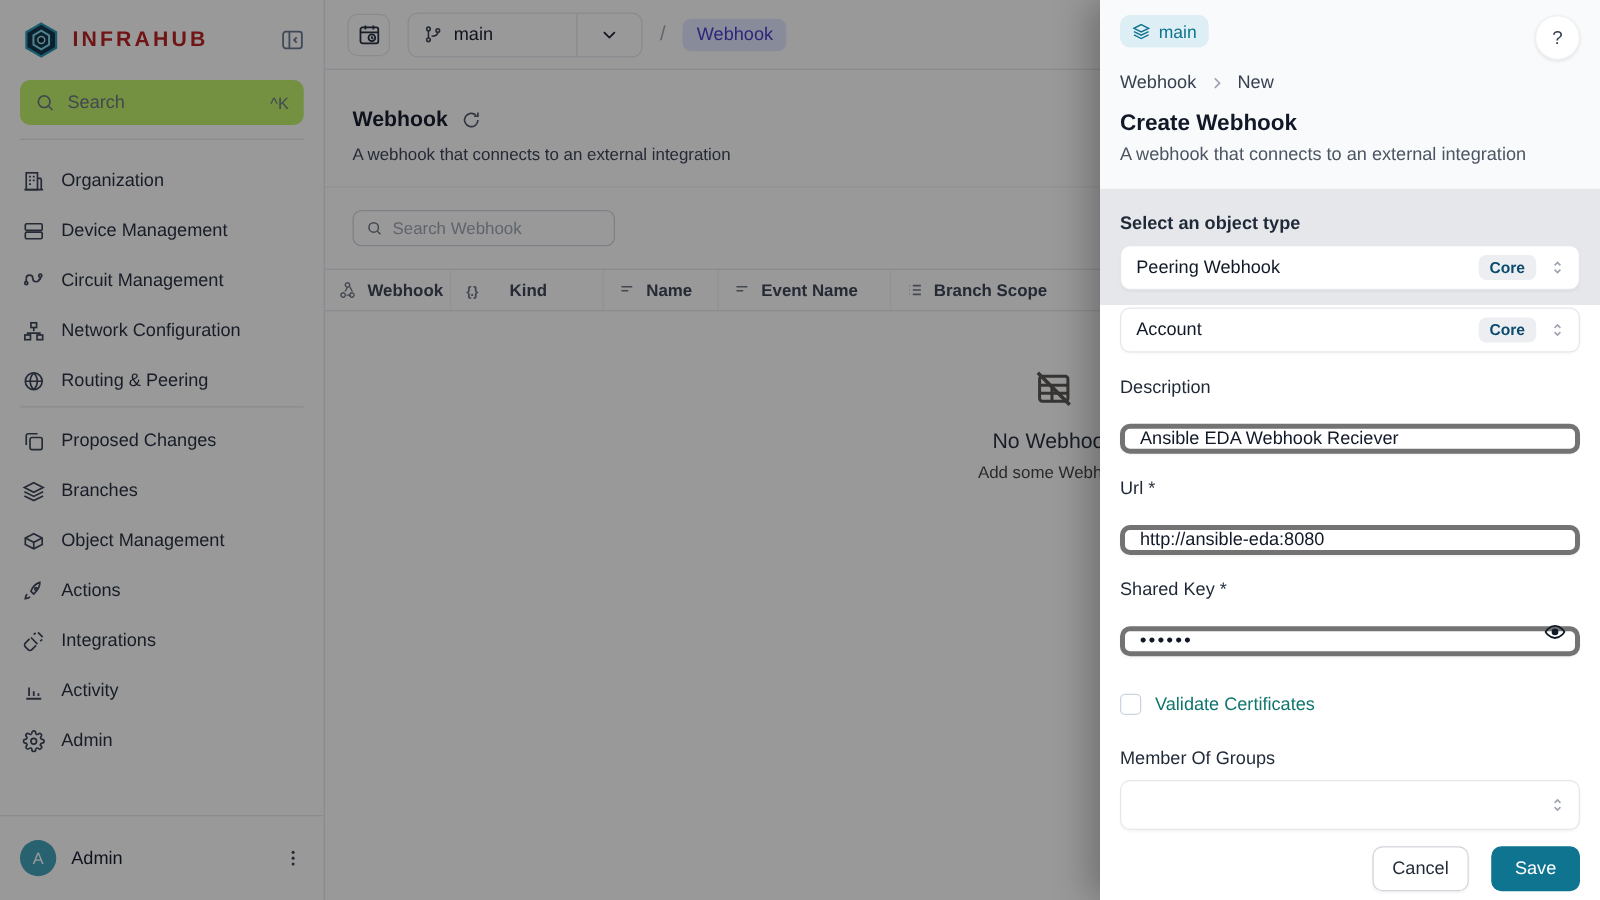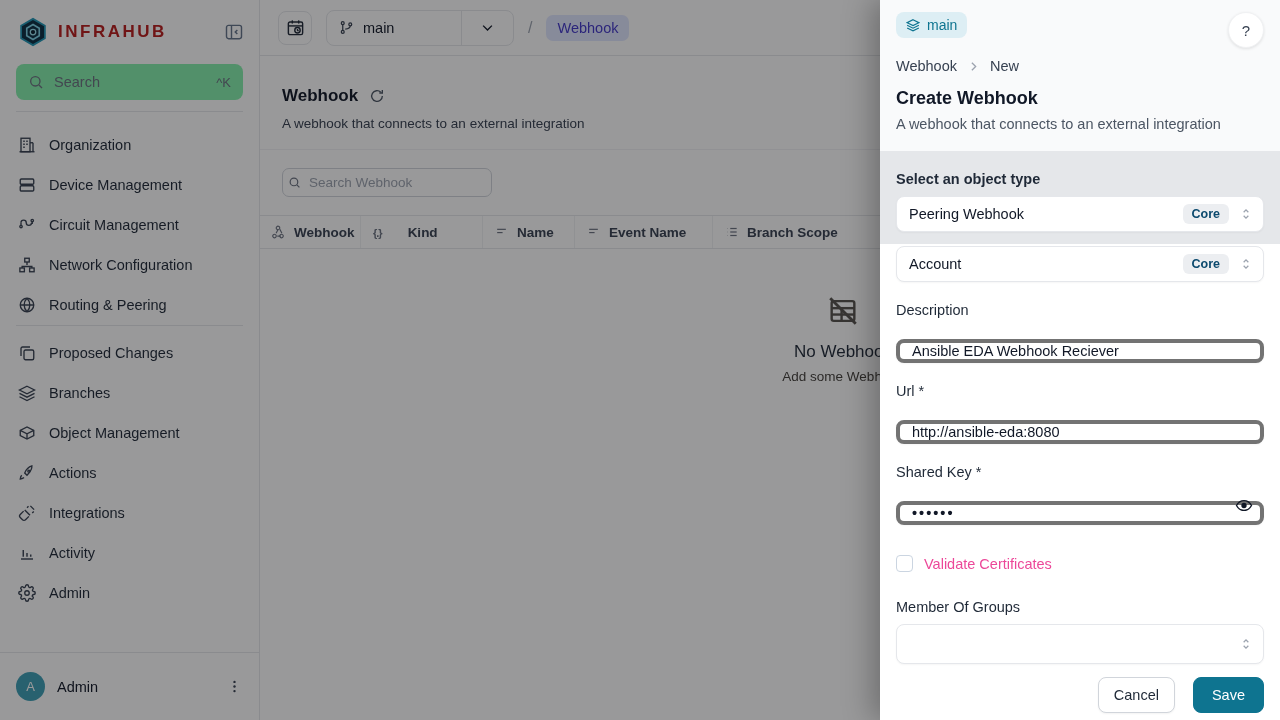--- a/index.html
+++ b/index.html
@@ -8,21 +8,21 @@
 
   
   .app { display:flex; width:1280px; height:720px; }
   .sidebar { width:260px; height:720px; border-right:1px solid #e5e7eb; background:#fff; display:flex; flex-direction:column; flex-shrink:0; }
   .main { flex:1; height:720px; background:#fff; position:relative; }
 
   
   .side-logo { height:64px; display:flex; align-items:center; padding:0 14px 0 18px; gap:10px; }
   .logo-text { font-size:17px; font-weight:800; letter-spacing:2.5px; color:#b91c1c; flex:1; }
   .collapse-btn { width:22px; height:22px; color:#64748b; background:none; border:none; cursor:pointer; display:flex; align-items:center; justify-content:center; }
-  .side-search { margin:0 16px; height:36px; background:#86efac; border-radius:8px; display:flex; align-items:center; padding:0 12px; gap:10px; cursor:pointer; }
+  .side-search { margin:0 16px; height:36px; background:#bef264; border-radius:8px; display:flex; align-items:center; padding:0 12px; gap:10px; cursor:pointer; }
   .side-search .ph { font-size:14.5px; color:#6b7280; flex:1; }
   .side-search .kbd { font-size:13px; color:#6b7280; }
   .divider { border-top:1px solid #e5e7eb; margin:11px 16px 0; }
   .nav { padding:13px 8px 0; }
   .nav2 { padding-top:7px; }
   .nav-item { height:40px; display:flex; align-items:center; gap:13px; padding:0 10px; border-radius:8px; font-size:14.5px; color:#1f2937; cursor:pointer; }
   .nav-item .ic { width:18px; height:18px; color:#374151; flex-shrink:0; display:flex; }
   .side-footer { margin-top:auto; border-top:1px solid #e5e7eb; height:68px; display:flex; align-items:center; padding:0 16px; gap:12px; }
   .avatar { width:29px; height:29px; border-radius:50%; background:#3d9fb5; color:#fff; font-size:13px; display:flex; align-items:center; justify-content:center; }
   .side-footer .uname { font-size:14.5px; color:#111827; flex:1; }
@@ -37,21 +37,21 @@
   .crumb-sep { color:#9ca3af; font-size:16px; }
   .obj-badge { background:#e0e7ff; color:#4338ca; font-size:14.5px; padding:5px 11px; border-radius:7px; cursor:pointer; }
 
   
   .title-block { padding:30px 22px 18px; border-bottom:1px solid #f1f2f4; }
   .title-row { display:flex; align-items:center; gap:11px; }
   .page-title { font-size:17px; font-weight:700; color:#111827; }
   .refresh { color:#4b5563; background:none; border:none; cursor:pointer; display:flex; }
   .page-sub { margin-top:10px; font-size:13.5px; color:#374151; }
   .search-row { padding:18px 22px; }
-  .obj-search { width:210px; height:29px; border:1px solid #d1d5db; border-radius:7px; display:flex; align-items:center; gap:8px; padding:0 10px; background:#fff;justify-content:center; }
+  .obj-search { width:210px; height:29px; border:1px solid #d1d5db; border-radius:7px; display:flex; align-items:center; gap:8px; padding:0 10px; background:#fff; }
   .obj-search input { border:none; outline:none; flex:1; font-size:13.5px; color:#111827; font-family:inherit; background:transparent; }
   .obj-search input::placeholder { color:#9ca3af; }
   .thead { display:flex; border-top:1px solid #e5e7eb; border-bottom:1px solid #e5e7eb; height:34px; }
   .th { display:flex; align-items:center; gap:8px; padding:0 12px; font-size:13.5px; font-weight:600; color:#374151; border-right:1px solid #f0f1f3; }
   .th .ic { width:14px; height:14px; color:#6b7280; display:flex; }
   .th:nth-child(1){ width:101px; } .th:nth-child(2){ width:122px;gap:26px; } .th:nth-child(3){ width:92px;text-align:right; }
   .th:nth-child(4){ width:138px; } .th:nth-child(5){ width:240px; } .th.fill{ flex:1; border-right:none; }
   .icon-braces::before { content:"{.}"; font-size:11px; color:#6b7280; letter-spacing:-1px; }
   .empty-state { position:absolute; top:294px; left:583px; transform:translateX(-50%); width:320px; text-align:center; }
   .empty-state .eic { color:#57534e; display:inline-flex; }
@@ -78,21 +78,21 @@
   .updown { color:#9ca3af; display:flex; margin-left:2px; }
   .dw-form { padding:0 16px 14px; flex:1; overflow:hidden; }
   .sel-account { margin-top:2px; }
   .f-label { display:block; margin-top:20px; }
   .t-input { margin-top:21px; width:100%; height:24px; border:4px solid #737373; border-radius:8px; padding:0 12px; font-size:14.5px; color:#111827; font-family:inherit; outline:none; background:#fff; box-shadow:0 1px 2px rgba(0,0,0,0.04); }
   .pw-wrap { position:relative; }
   .pw-wrap .t-input { letter-spacing:2px; font-weight:700; padding-right:40px; }
   .eye-btn { position:absolute; right:11px; top:50%; transform:translateY(-36%); background:none; border:none; color:#111827; cursor:pointer; display:flex; }
   .chk-row { margin-top:30px; display:flex; align-items:center; gap:11px; }
   .chk { width:17px; height:17px; border:1px solid #cbd5e1; border-radius:4px; appearance:none; background:#fff; cursor:pointer; }
-  .chk-label { font-size:14.5px; color:#ec4899; }
+  .chk-label { font-size:14.5px; color:#0f766e; }
   .mog-label { margin-top:27px; }
   .sel-empty { height:40px; }
   .dw-actions { margin-top:13px; display:flex; justify-content:flex-end; gap:18px; }
   .btn { height:36px; border-radius:8px; font-size:14.5px; font-weight:500; cursor:pointer; font-family:inherit; }
   .btn-cancel { background:#fff; border:1px solid #d1d5db; color:#1f2937; padding:0 15px; box-shadow:0 1px 2px rgba(0,0,0,0.05); }
   .btn-save { background:#0e7490; border:1px solid #0e7490; color:#fff; padding:0 18px; }
 </style>
 </head>
 <body>
 

